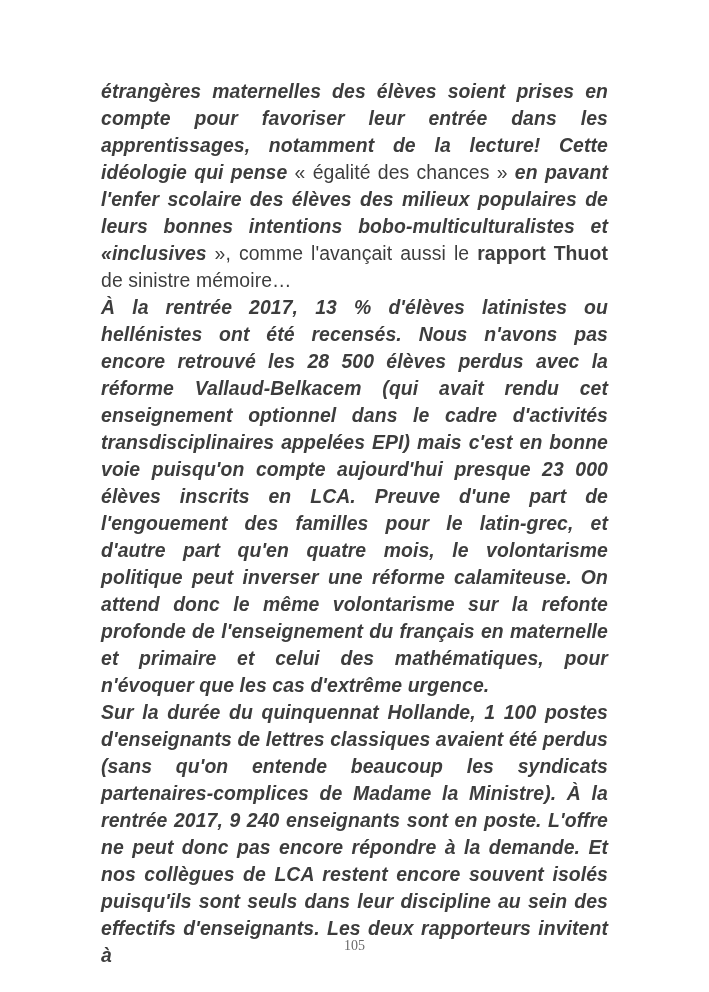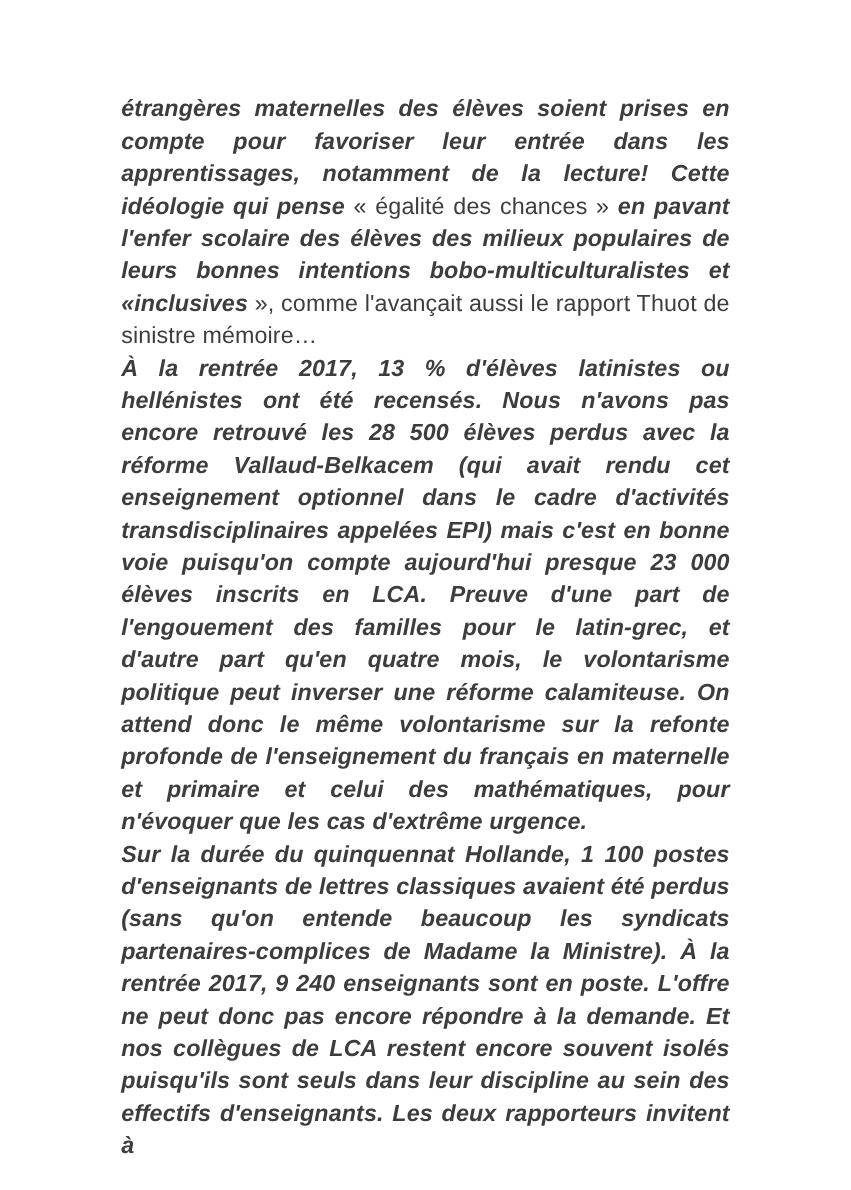--- a/index.html
+++ b/index.html
@@ -28,21 +28,21 @@
     font-size: 19.4px;
     line-height: 27px;
     text-align: justify;
     letter-spacing: 0.1px;
   }
   .text-block p {
     margin: 0;
   }
   .seg-italic { font-style: italic; font-weight: bold; }
   .seg-roman  { font-style: normal; }
-  .seg-bold   { font-style: normal; font-weight: normal; }
+  .seg-bold   { font-style: normal; font-weight: bold; }
   .footer {
     position: absolute;
     left: 0;
     width: 100%;
     top: 938px;
     text-align: center;
     font-family: "Liberation Serif", serif;
     font-size: 14px;
     color: var(--page-number);
   }
@@ -50,13 +50,14 @@
 </head>
 <body>
 
 <div class="page">
   <div class="text-block">
     <p><span class="seg-italic">étrangères maternelles des élèves soient prises en compte pour favoriser leur entrée dans les apprentissages, notamment de la lecture! Cette idéologie qui pense </span><span class="seg-roman">« égalité des chances »</span><span class="seg-italic"> en pavant l'enfer scolaire des élèves des milieux populaires de leurs bonnes intentions bobo-multiculturalistes et «inclusives</span><span class="seg-roman"> », comme l'avançait aussi le </span><span class="seg-bold">rapport Thuot</span><span class="seg-roman"> de sinistre mémoire…</span></p>
     <p><span class="seg-italic">À la rentrée 2017, 13 % d'élèves latinistes ou hellénistes ont été recensés. Nous n'avons pas encore retrouvé les 28 500 élèves perdus avec la réforme Vallaud-Belkacem (qui avait rendu cet enseignement optionnel dans le cadre d'activités transdisciplinaires appelées EPI) mais c'est en bonne voie puisqu'on compte aujourd'hui presque 23 000 élèves inscrits en LCA. Preuve d'une part de l'engouement des familles pour le latin-grec, et d'autre part qu'en quatre mois, le volontarisme politique peut inverser une réforme calamiteuse. On attend donc le même volontarisme sur la refonte profonde de l'enseignement du français en maternelle et primaire et celui des mathématiques, pour n'évoquer que les cas d'extrême urgence.</span></p>
     <p><span class="seg-italic">Sur la durée du quinquennat Hollande, 1 100 postes d'enseignants de lettres classiques avaient été perdus (sans qu'on entende beaucoup les syndicats partenaires-complices de Madame la Ministre). À la rentrée 2017, 9 240 enseignants sont en poste. L'offre ne peut donc pas encore répondre à la demande. Et nos collègues de LCA restent encore souvent isolés puisqu'ils sont seuls dans leur discipline au sein des effectifs d'enseignants. Les deux rapporteurs invitent à</span></p>
   </div>
 
+  <div class="footer">105</div>
 </div>
 
 </body></html>

